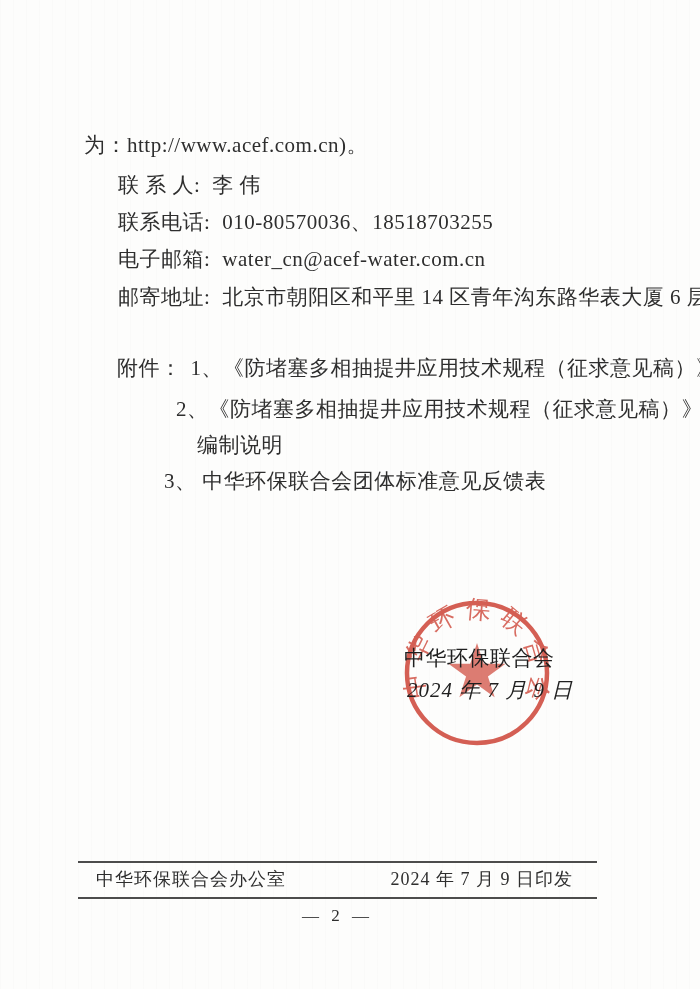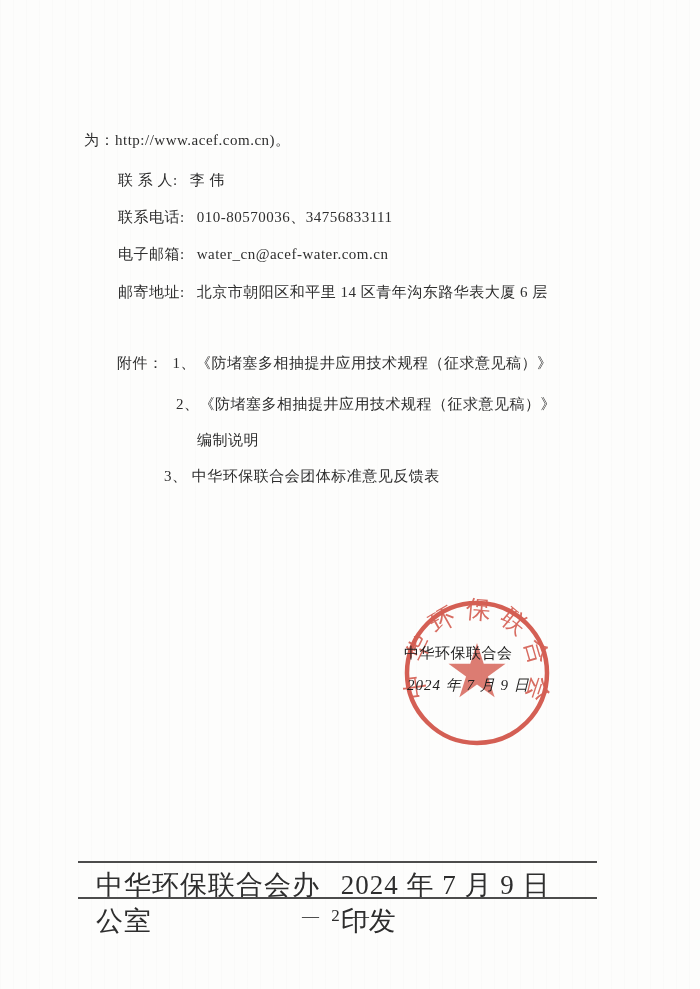--- a/index.html
+++ b/index.html
@@ -9,21 +9,21 @@
     width: 700px;
     height: 989px;
     margin: 0 auto;
     background:
       repeating-linear-gradient(90deg, rgba(0,0,0,0.012) 0 1px, rgba(0,0,0,0) 1px 13px),
       #fdfdfc;
     overflow: hidden;
     font-family: "Liberation Serif", "DejaVu Serif", serif;
     color: #2e2e2e;
   }
-  .line { position: absolute; white-space: nowrap; font-size: 15px; letter-spacing: 0.5px; }
+  .line { position: absolute; white-space: nowrap; font-size: 21px; letter-spacing: 0.5px; }
   .url-line   { left: 84px;  top: 131px; }
   .c-row      { left: 118px; }
   .c-row-1 { top: 171px; }
   .c-row-2 { top: 208px; }
   .c-row-3 { top: 245px; text-align: center; }
   .c-row-4 { top: 283px; }
   .c-label { margin-right: 12px; }
   .att-row-1 { left: 117px; top: 354px; }
   .att-label { margin-right: 9px; }
   .att-row-2 { left: 176px; top: 395px; }
@@ -34,39 +34,39 @@
   .seal-wrap svg { display: block; width: 152px; height: 152px; opacity: 0.88; }
   .sig-org  { left: 404px; top: 644px; color: #1f1f1f; letter-spacing: 0.5px; }
   .sig-date { left: 407px; top: 676px; color: #1f1f1f; letter-spacing: 1px; font-style: italic; }
 
   .rule { position: absolute; left: 78px; width: 519px; height: 2px; background: #4c4c4c; }
   .rule-top    { top: 861px; }
   .rule-bottom { top: 897px; }
   .footer-row {
     position: absolute; left: 78px; top: 867px; width: 519px;
     display: flex; justify-content: space-between; align-items: flex-start;
-    padding: 0 24px 0 18px; font-size: 27px; letter-spacing: 1px; color: #2e2e2e;
+    padding: 0 24px 0 18px; font-size: 18px; letter-spacing: 1px; color: #2e2e2e;
   }
   .page-num {
     position: absolute; left: 78px; top: 906px; width: 519px;
     text-align: center; font-size: 17px; letter-spacing: 4px; color: #2e2e2e;
   }
 </style>
 </head>
 <body>
 
 <div class="page">
 
   <div class="line url-line">为：http://www.acef.com.cn)。</div>
 
   <div class="line c-row c-row-1">
     <span class="c-label">联 系 人:</span><span>李 伟</span>
   </div>
   <div class="line c-row c-row-2">
-    <span class="c-label">联系电话:</span><span>010-80570036、34756833111</span>
+    <span class="c-label">联系电话:</span><span>010-80570036、18518703255</span>
   </div>
   <div class="line c-row c-row-3">
     <span class="c-label">电子邮箱:</span><span>water_cn@acef-water.com.cn</span>
   </div>
   <div class="line c-row c-row-4">
     <span class="c-label">邮寄地址:</span><span>北京市朝阳区和平里 14 区青年沟东路华表大厦 6 层</span>
   </div>
 
   <div class="line att-row-1">
     <span class="att-label">附件：</span><span>1、《防堵塞多相抽提井应用技术规程（征求意见稿）》</span>

